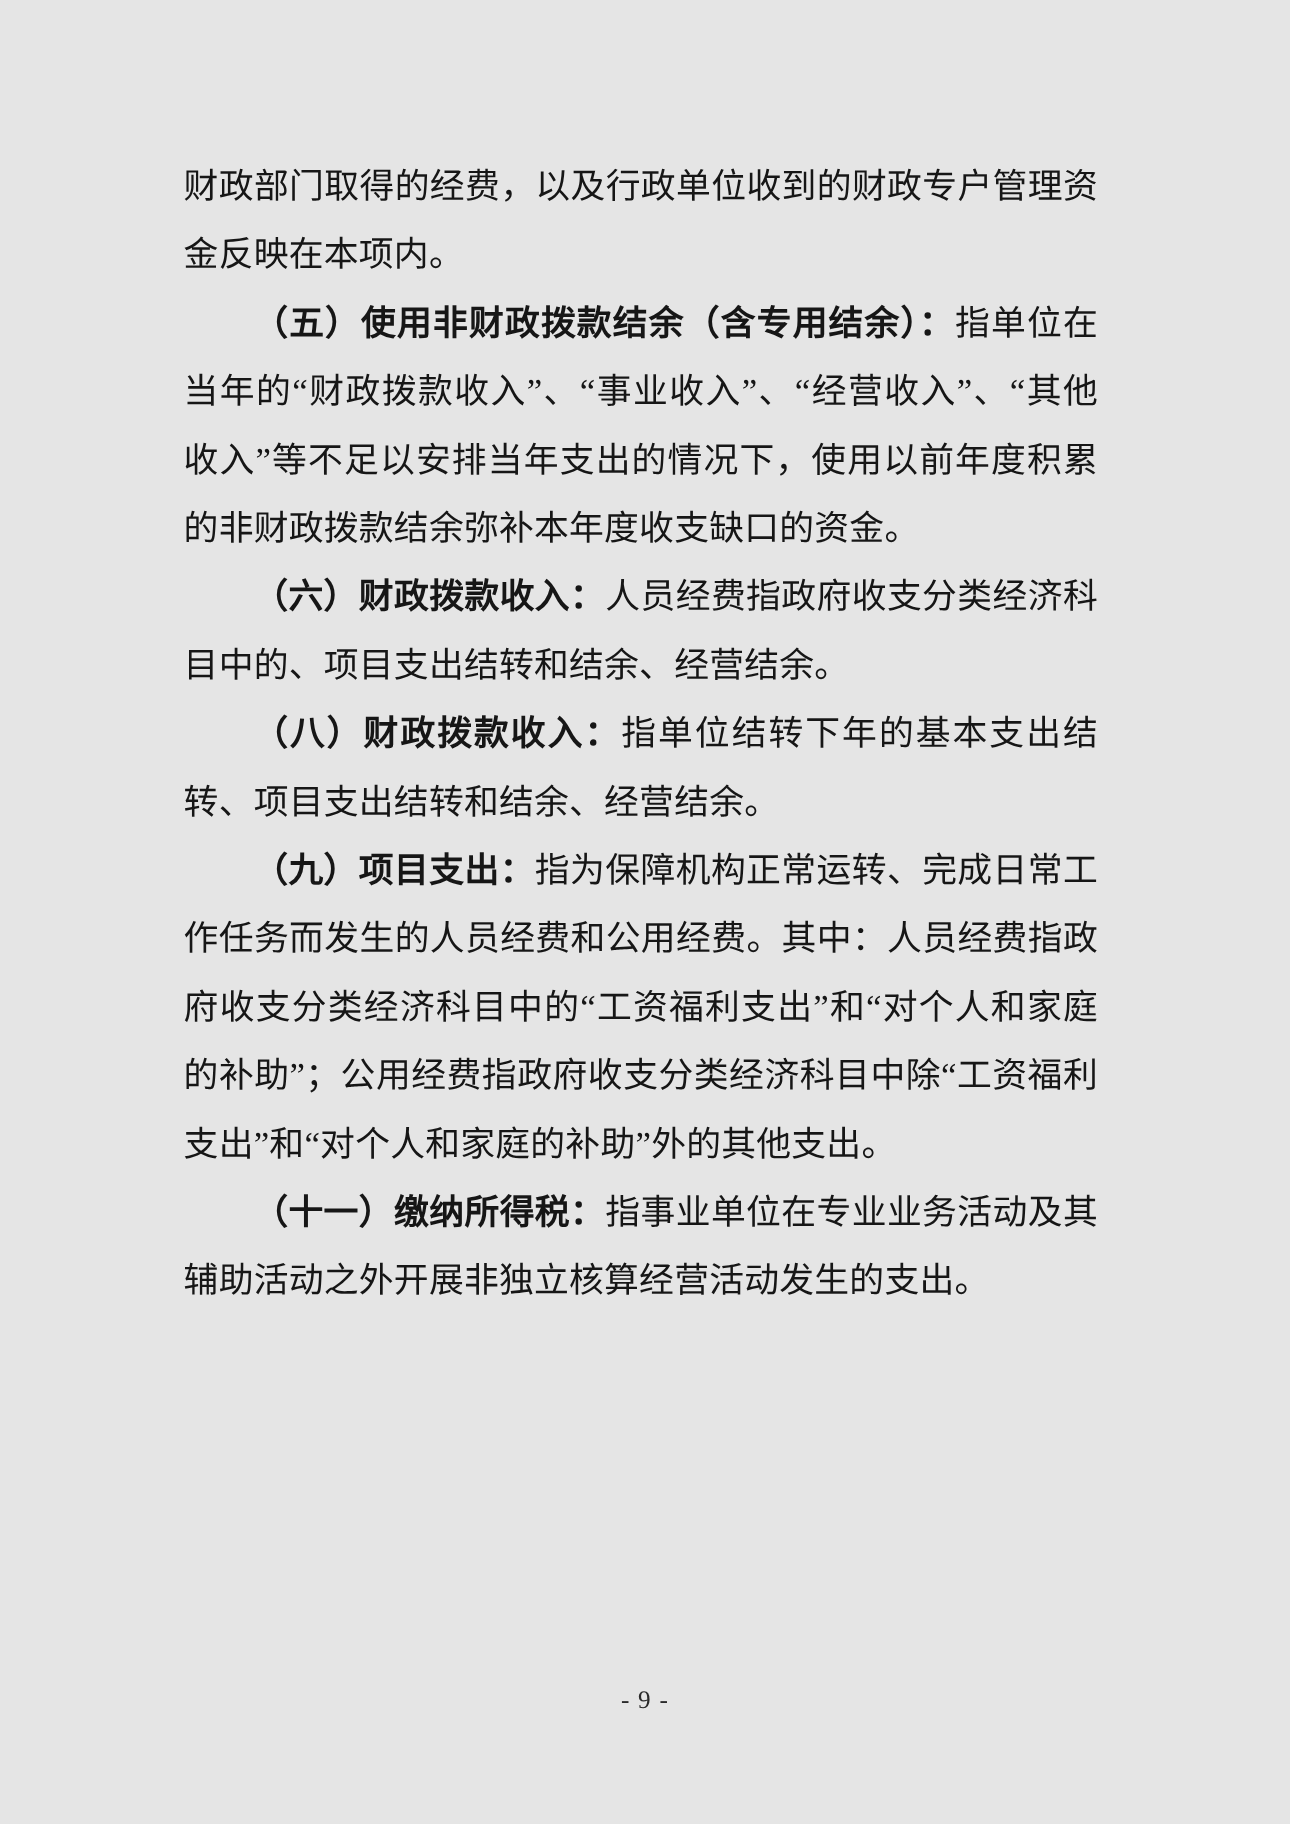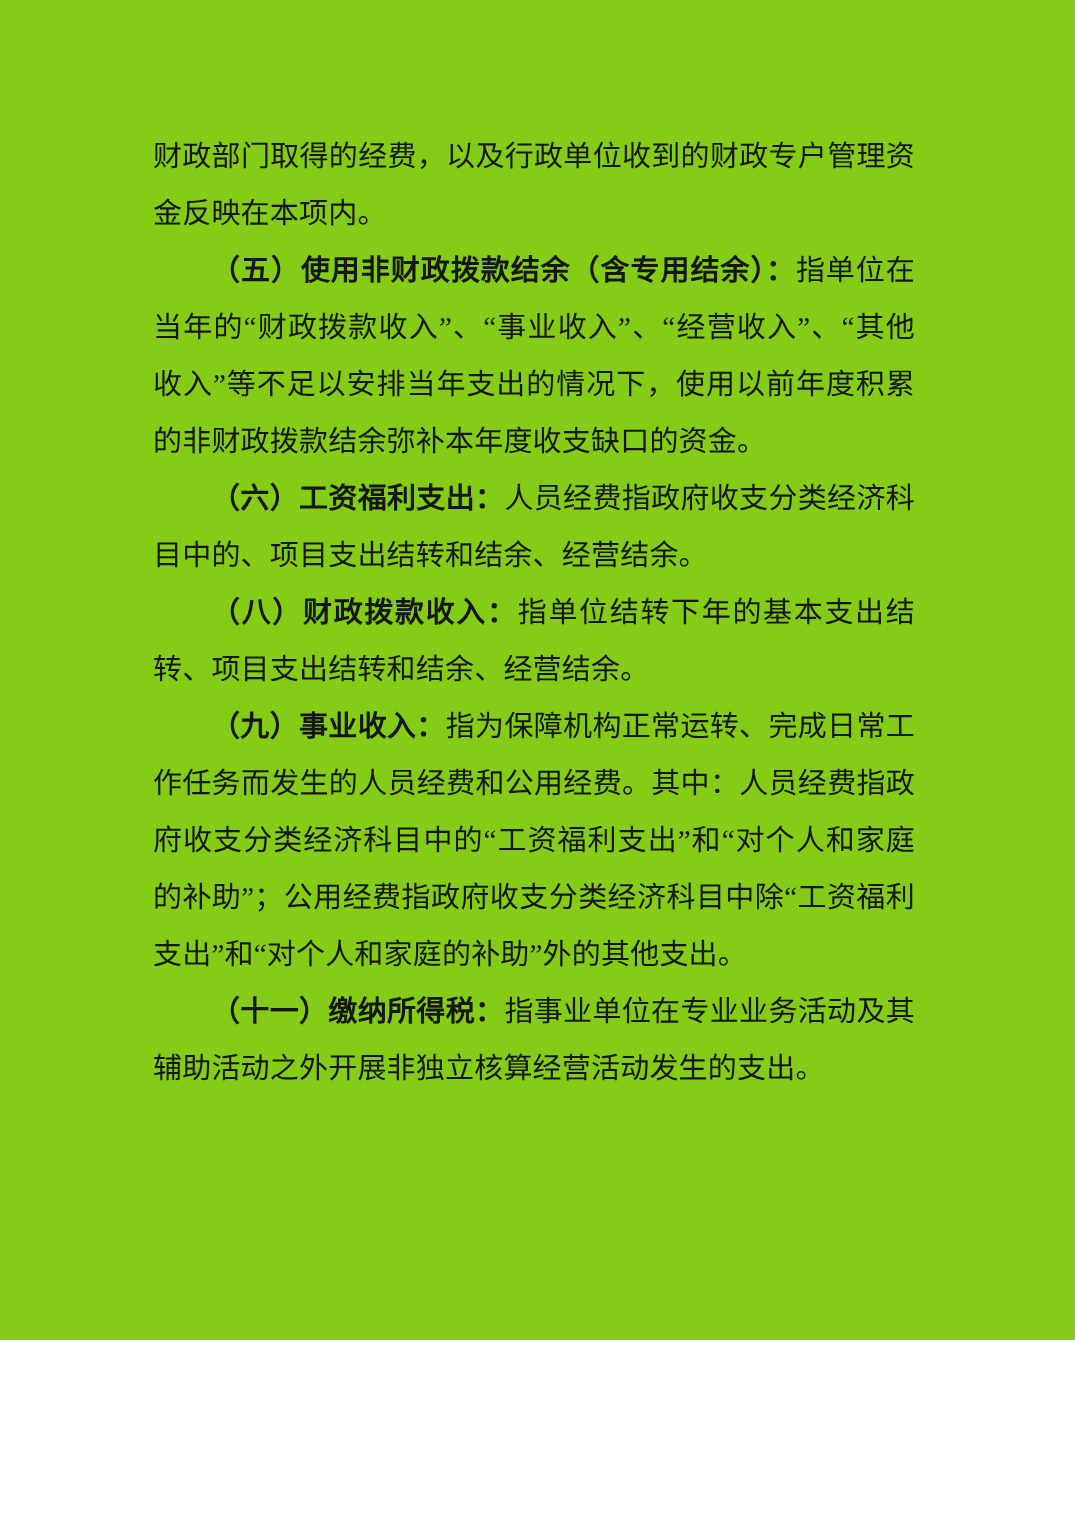--- a/index.html
+++ b/index.html
@@ -3,22 +3,22 @@
 <meta charset="utf-8">
 <style>
   html, body {
     margin: 0;
     padding: 0;
     background: #ffffff;
   }
   .page {
     position: relative;
     width: 1075px;
-    height: 1340px;
-    background: #84cc16;
+    height: 1520px;
+    background: #e5e5e5;
     overflow: hidden;
     font-family: "Liberation Serif", "DejaVu Serif", serif;
     color: #161616;
   }
   .content {
     position: absolute;
     left: 153px;
     top: 128px;
     width: 762px;
   }
@@ -53,26 +53,26 @@
 </head>
 <body>
 
 <div class="page">
   <div class="content">
 
     <p class="para noindent"><span class="lead"></span><span>财政部门取得的经费，以及行政单位收到的财政专户管理资金反映在本项内。</span></p>
 
     <p class="para"><span class="lead">（五）使用非财政拨款结余（含专用结余）：</span><span>指单位在当年的“财政拨款收入”、“事业收入”、“经营收入”、“其他收入”等不足以安排当年支出的情况下，使用以前年度积累的非财政拨款结余弥补本年度收支缺口的资金。</span></p>
 
-    <p class="para"><span class="lead">（六）工资福利支出：</span><span>人员经费指政府收支分类经济科目中的、项目支出结转和结余、经营结余。</span></p>
+    <p class="para"><span class="lead">（六）财政拨款收入：</span><span>人员经费指政府收支分类经济科目中的、项目支出结转和结余、经营结余。</span></p>
 
 
     <p class="para"><span class="lead">（八）财政拨款收入：</span><span>指单位结转下年的基本支出结转、项目支出结转和结余、经营结余。</span></p>
 
-    <p class="para"><span class="lead">（九）事业收入：</span><span>指为保障机构正常运转、完成日常工作任务而发生的人员经费和公用经费。其中：人员经费指政府收支分类经济科目中的“工资福利支出”和“对个人和家庭的补助”；公用经费指政府收支分类经济科目中除“工资福利支出”和“对个人和家庭的补助”外的其他支出。</span></p>
+    <p class="para"><span class="lead">（九）项目支出：</span><span>指为保障机构正常运转、完成日常工作任务而发生的人员经费和公用经费。其中：人员经费指政府收支分类经济科目中的“工资福利支出”和“对个人和家庭的补助”；公用经费指政府收支分类经济科目中除“工资福利支出”和“对个人和家庭的补助”外的其他支出。</span></p>
 
 
     <p class="para"><span class="lead">（十一）缴纳所得税：</span><span>指事业单位在专业业务活动及其辅助活动之外开展非独立核算经营活动发生的支出。</span></p>
 
   </div>
 
   <div class="footer">- 9 -</div>
 </div>
 
 </body></html>

